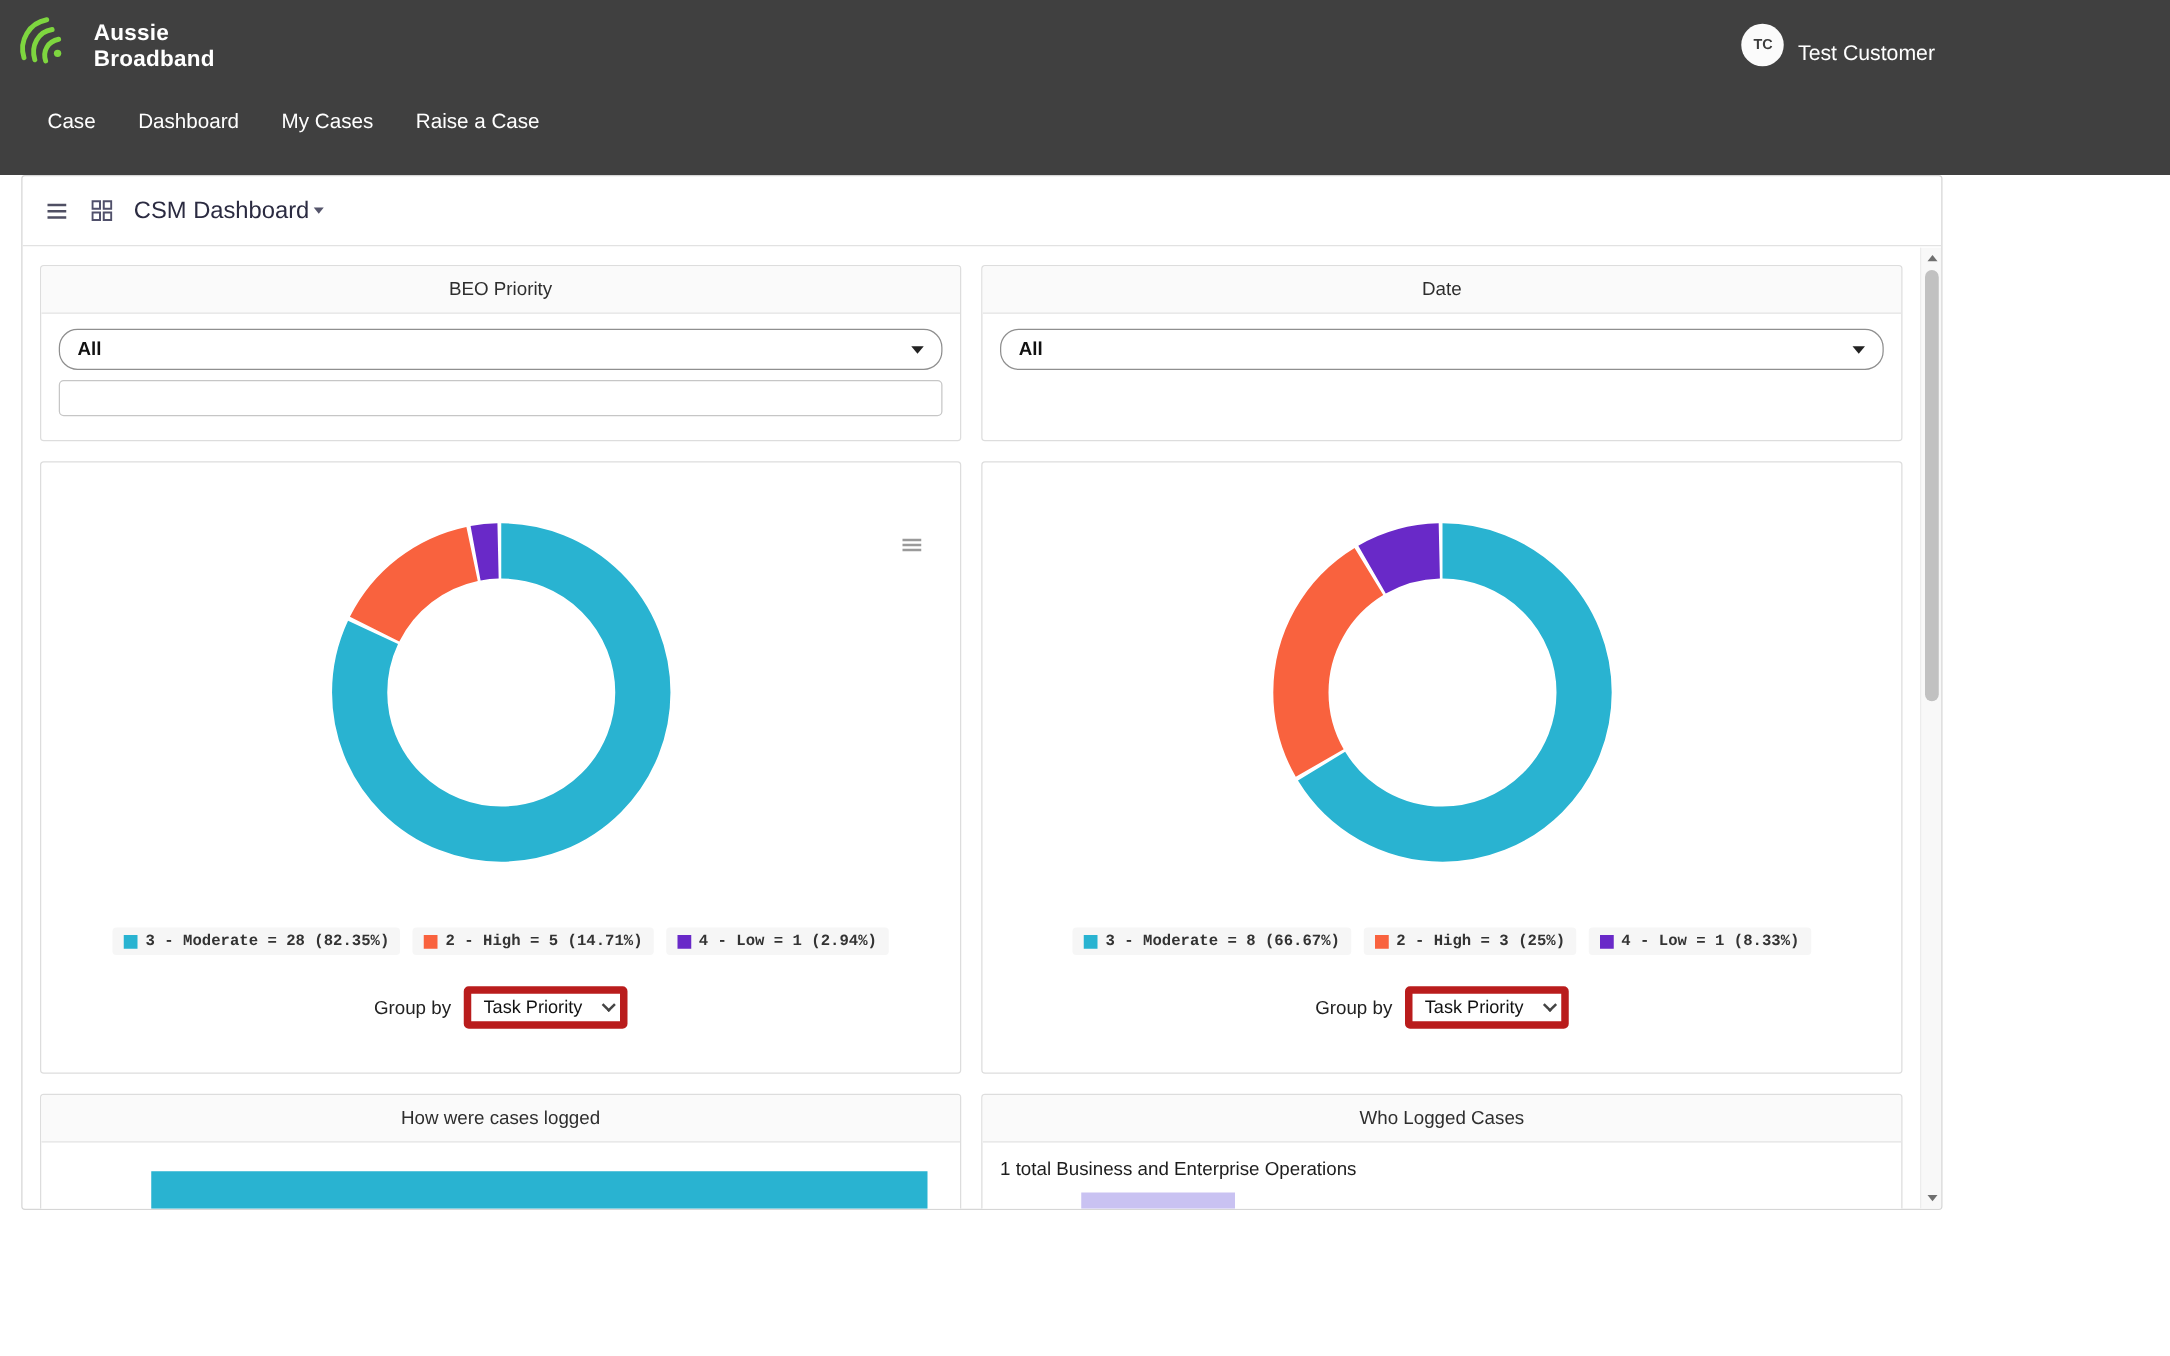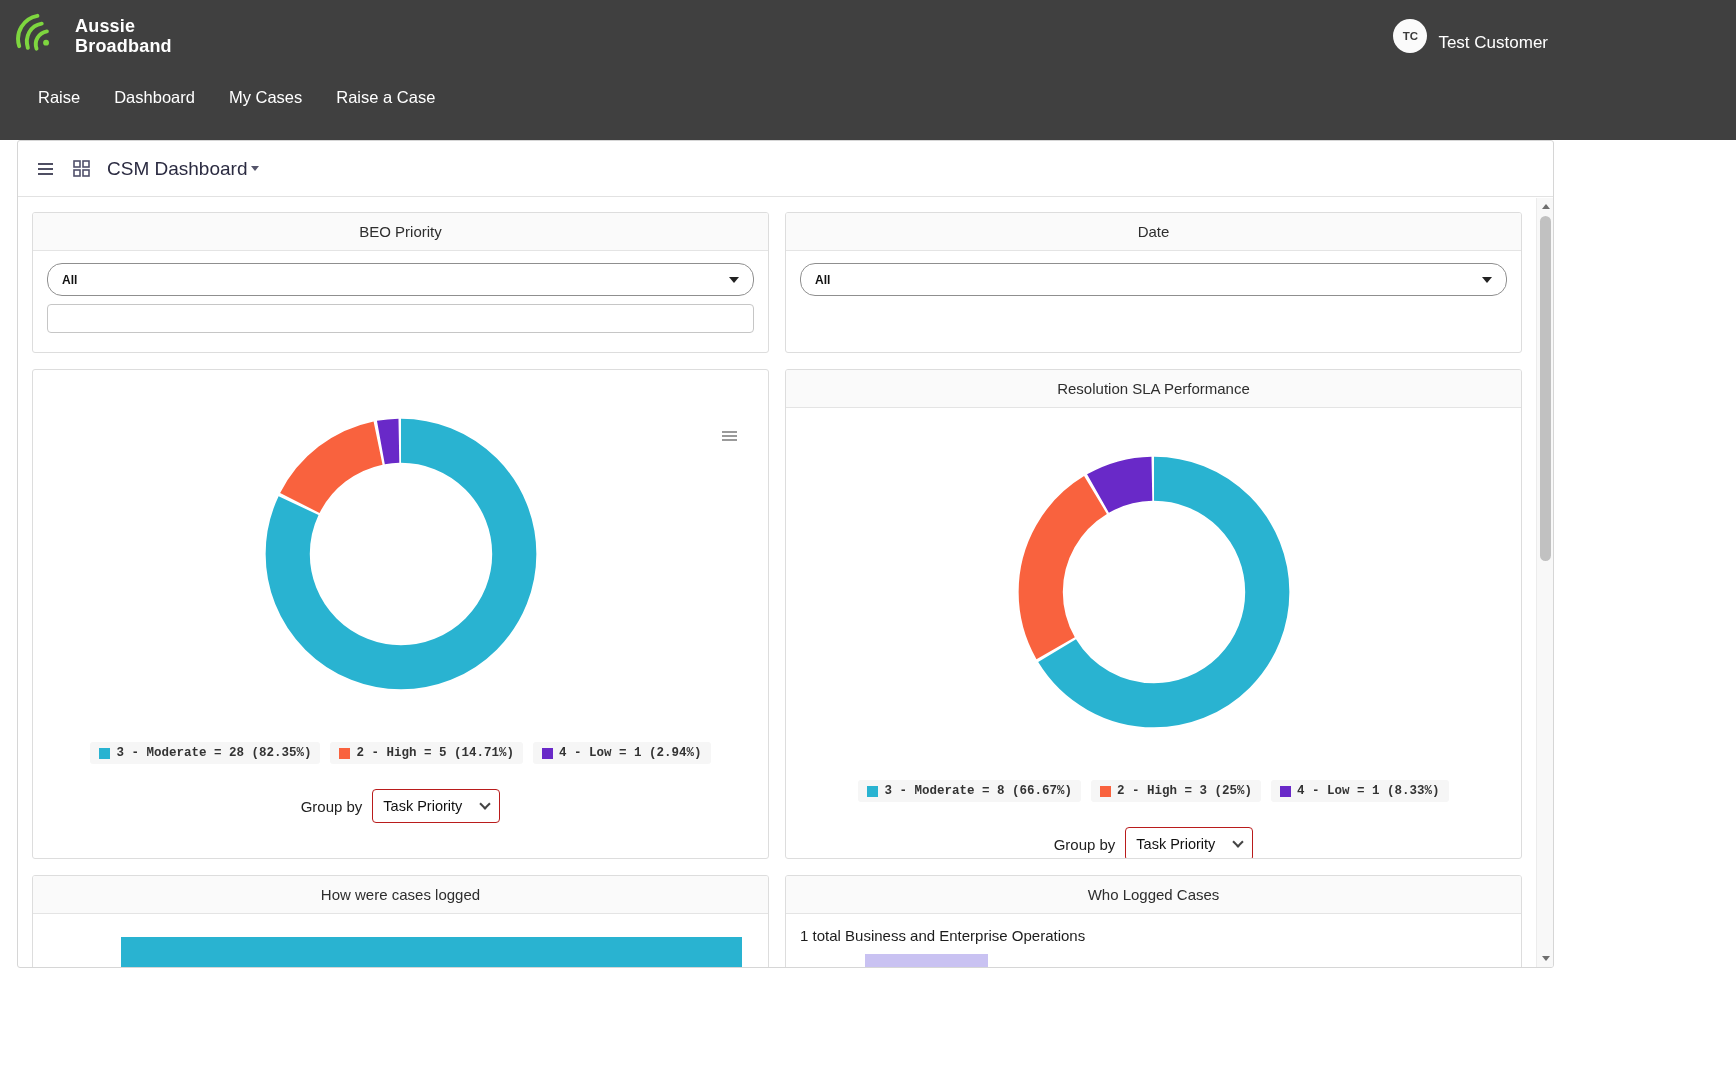--- a/index.html
+++ b/index.html
@@ -35,39 +35,39 @@
   .panel { border:1px solid #ddd; border-radius:3px; background:#fff; overflow:hidden; position:relative; width:100%; }
   .panel-header { height:38px; background:#fafafa; border-bottom:1px solid #e4e4e4;
     display:flex; align-items:center; justify-content:center; font-size:15px; color:#2e2e2e; }
   .panel-filter { height:141px; }
   .panel-chart { height:490px; }
   .panel-cut { height:240px; }
   .panel-body { padding:12px 14px; }
 
   .select-box { height:33px; border:1px solid #8f8f8f; border-radius:15px; background:#fff;
     display:flex; align-items:center; justify-content:space-between; padding:0 14px;
-    font-size:12px; font-weight:600; color:#111; cursor:pointer; }
+    font-size:15px; font-weight:600; color:#111; cursor:pointer; }
   .dd-caret { width:0; height:0; border-left:5.5px solid transparent; border-right:5.5px solid transparent; border-top:6.5px solid #222; }
   .filter-input { margin-top:8px; width:100%; height:29px; border:1px solid #c6c6c6; border-radius:4px; padding:0 10px; font-size:14px; }
 
   .ctx-icon { position:absolute; top:56px; right:28px; cursor:pointer; padding:3px; }
   .ctx-icon i { display:block; width:15px; height:2px; background:#9a9a9a; margin:2px 0; }
 
   .donut-wrap { margin:40px auto 0; width:288px; height:288px; }
   .donut-wrap svg { width:100%; height:100%; }
 
   .legend { display:flex; justify-content:center; gap:10px; margin-top:44px; }
   .legend-item { display:flex; align-items:center; gap:6px; font-size:12.5px; font-weight:600; color:#333;
     background:#f6f6f6; padding:4px 9px; border-radius:3px; cursor:pointer;font-family:Liberation Mono, monospace; }
   .swatch { width:11px; height:11px; display:inline-block; }
 
   .group-row { display:flex; justify-content:center; align-items:center; gap:10px; margin-top:25px; font-size:15px; color:#222; }
   .sel-wrap { position:relative; }
   .sel-wrap select { appearance:none; -webkit-appearance:none; height:34px; min-width:128px;
-    border:1px solid #b91c1c; border-radius:4px; background:#fff; padding:0 30px 0 10px;
+    border:6px solid #b91c1c; border-radius:4px; background:#fff; padding:0 30px 0 10px;
     font-size:14.5px; font-family:inherit; color:#111; cursor:pointer; }
   .sel-chevron { position:absolute; right:11px; top:11px; width:8px; height:8px; pointer-events:none;
     border-right:2px solid #444; border-bottom:2px solid #444; transform:rotate(45deg); }
 
   .hbar-cyan { margin-top:23px; margin-left:88px; width:621px; height:40px; }
   .who-sub { font-size:15px; color:#1d1d1d; padding-top:1px; }
   .hbar-lav { margin-top:10px; margin-left:65px; width:123px; height:30px; }
 
   
   .vscroll { position:absolute; top:0; right:0; width:17px; height:100%; background:#f8f8f8; border-left:1px solid #ececec; }
@@ -92,21 +92,21 @@
         <circle cx="37" cy="36" r="3.4" fill="#7ed63f"></circle>
       </svg>
     </span>
     <div class="brand-text">
       <div>Aussie</div>
       <div>Broadband</div>
     </div>
   </div>
 
   <div class="main-nav">
-    <span>Raise</span>
+    <span>Case</span>
     <span>Dashboard</span>
     <span>My Cases</span>
     <span>Raise a Case</span>
   </div>
 
   <div class="user-block">
     <div class="avatar">TC</div>
     <div class="user-name">Test Customer</div>
   </div>
 </div>
@@ -191,21 +191,20 @@
           <span class="sel-wrap">
             <select>
               <option>Task Priority</option>
             </select>
             <span class="sel-chevron"></span>
           </span>
         </div>
       </div>
 
       <div class="panel panel-chart">
-        <div class="panel-header">Resolution SLA Performance</div>
         <div class="donut-wrap">
           <svg viewBox="0 0 300 300">
               <circle cx="150" cy="150" r="118" fill="none" stroke="#29b3d1" stroke-width="46" stroke-dasharray="491.3019580270024 250.11390822018876" stroke-dashoffset="0" transform="rotate(-90 150 150)"></circle>
               <circle cx="150" cy="150" r="118" fill="none" stroke="#f9623e" stroke-width="46" stroke-dasharray="182.3539665617978 559.0618996853934" stroke-dashoffset="-494.3019580270024" transform="rotate(-90 150 150)"></circle>
               <circle cx="150" cy="150" r="118" fill="none" stroke="#6929c8" stroke-width="46" stroke-dasharray="58.75994165839102 682.6559245888002" stroke-dashoffset="-679.6559245888002" transform="rotate(-90 150 150)"></circle>
             </svg>
         </div>
         <div class="legend">
           <span class="legend-item">
             <span class="swatch" style="background: rgb(41, 179, 209);"></span>

